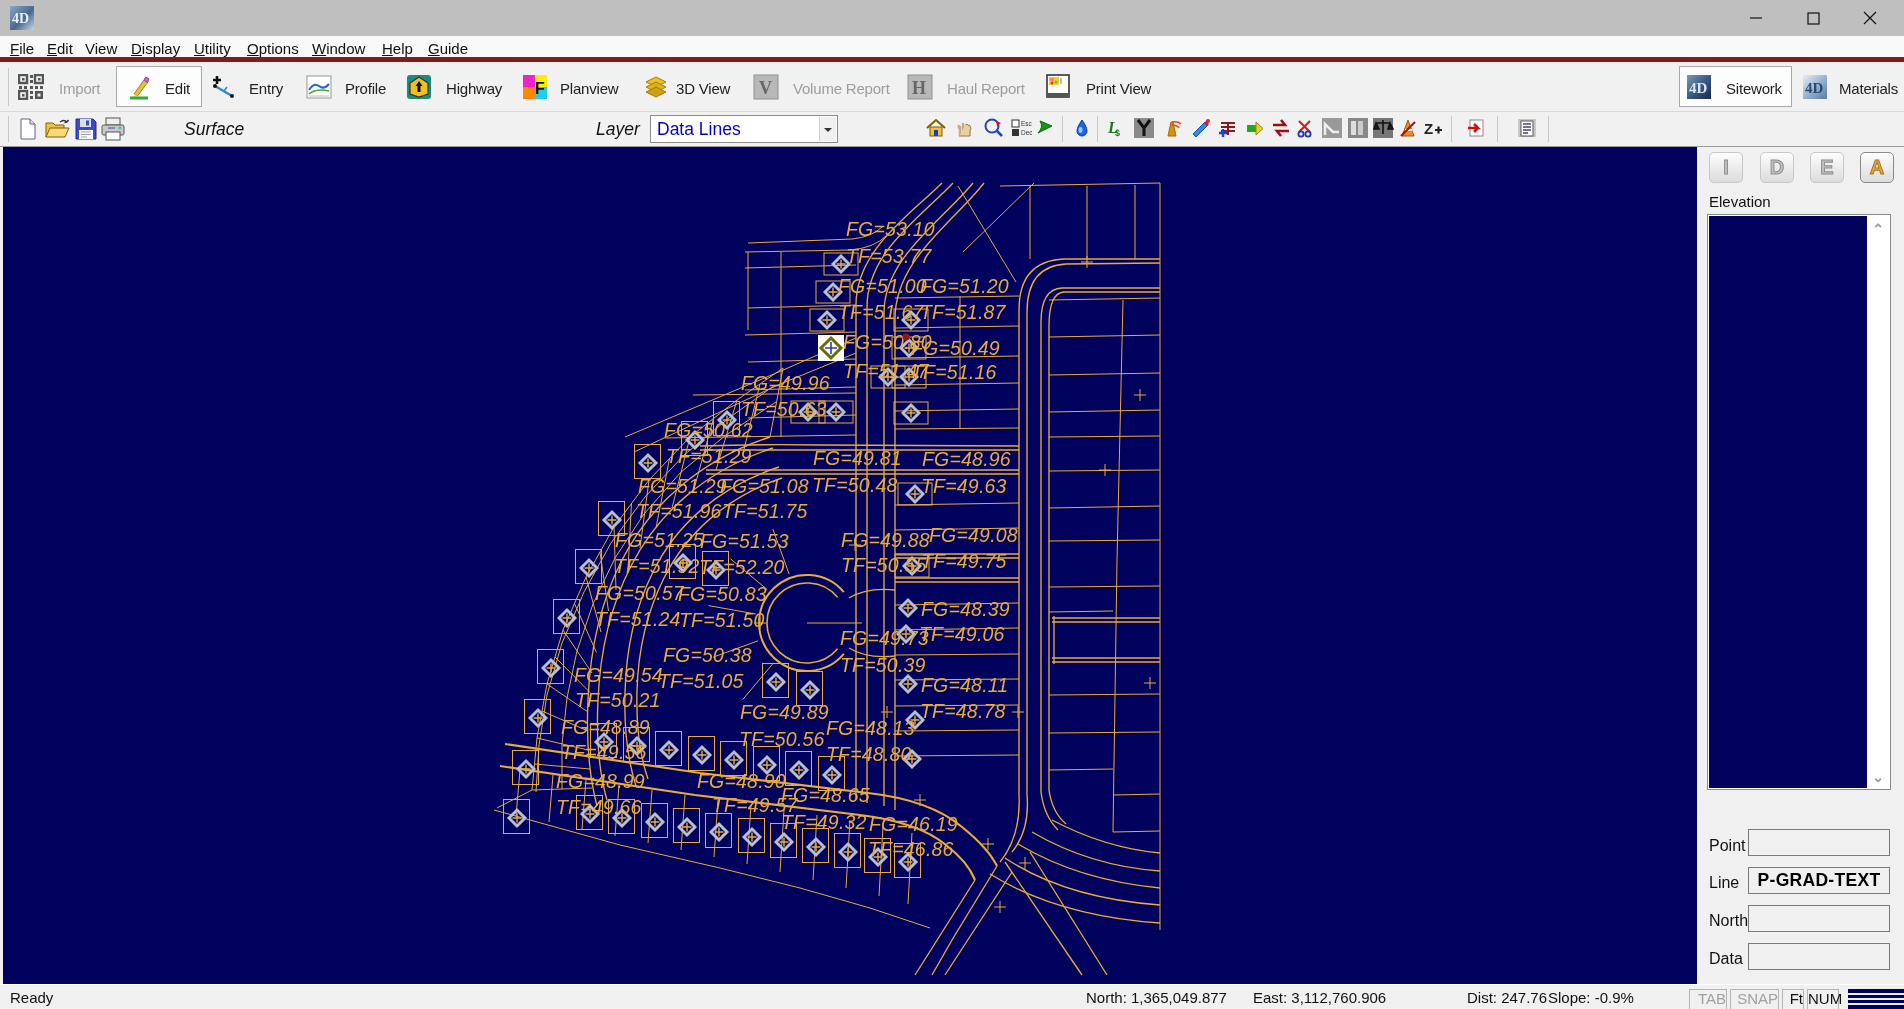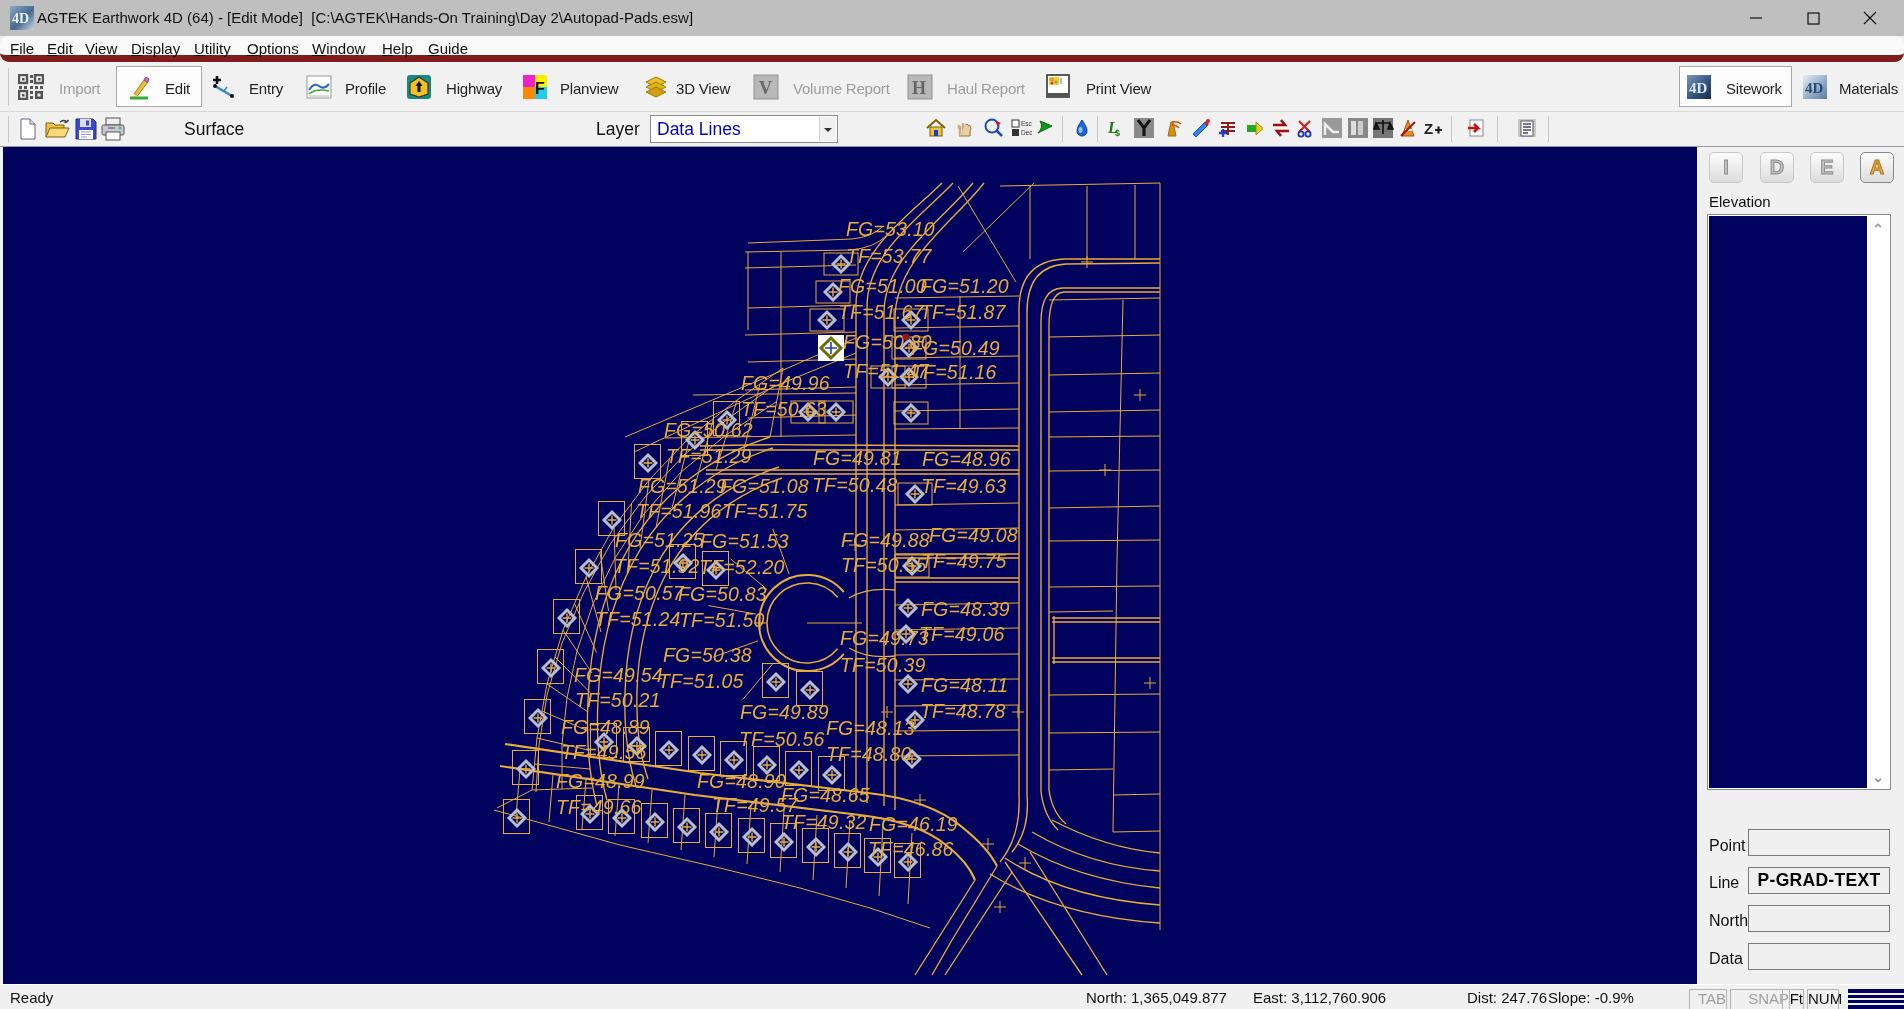--- a/index.html
+++ b/index.html
@@ -1,30 +1,30 @@
 <!DOCTYPE html>
 <html><head>
 <meta charset="utf-8">
 <style>
 * { margin:0; padding:0; box-sizing:border-box; }
 html,body { width:1904px; height:1009px; overflow:hidden; font-family:"Liberation Sans", sans-serif; background:#f0f0f0; }
 #titlebar { position:absolute; left:0; top:0; width:1904px; height:36px; background:#bfbfbf; }
 #titlebar .ticon { position:absolute; left:10px; top:6px; width:24px; height:24px; }
 #titlebar .ttext { position:absolute; left:37px; top:9px; font-size:15px; color:#111; white-space:pre; }
 .capbtn { position:absolute; top:0; width:46px; height:36px; }
-#menubar { position:absolute; left:0; top:36px; width:1904px; height:26px; background:#f9f9f9; font-size:15px; color:#111; border-bottom:7px solid #7f1d1d;border-radius:9px; }
+#menubar { position:absolute; left:0; top:36px; width:1904px; height:26px; background:#f9f9f9; font-size:15px; color:#111; border-bottom:5px solid #7f1d1d; }
 #menubar span { position:absolute; top:4px; }
 #tb1 { position:absolute; left:0; top:62px; width:1904px; height:50px; background:#f1f1f1; border-bottom:1px solid #d8d8d8; }
 .tb1i { position:absolute; top:12px; width:26px; height:26px; }
 .tb1lbl { position:absolute; top:18px; font-size:15px; letter-spacing:-0.2px; color:#222; white-space:nowrap; }
 .tb1lbl.gray { color:#9d9d9d; }
 .selbox { position:absolute; top:4px; height:41px; background:#fdfdfd; border:1px solid #a8a8a8; }
 #tb2 { position:absolute; left:0; top:112px; width:1904px; height:35px; background:#f1f1f1; border-bottom:1px solid #9a9a9a; }
 .ti { position:absolute; top:5px; }
-.tlabel { position:absolute; top:7px; font-size:17.5px; color:#111; }
+.tlabel { position:absolute; top:7px; font-size:17.5px; color:#111;font-style:italic; }
 .combo { position:absolute; top:3px; height:28px; background:#fff; border:1px solid #8a8a8a; }
 .combo .val { position:absolute; left:6px; top:3px; font-size:17.5px; color:#0000cc; }
 .combo .btn { position:absolute; right:1px; top:1px; bottom:1px; width:17px; background:#f0f0f0; border-left:1px solid #d0d0d0; }
 .combo .btn:after { content:""; position:absolute; left:4px; top:11px; border:4.5px solid transparent; border-top-color:#333; }
 .vsep { position:absolute; top:4px; height:26px; width:1px; background:#c8c8c8; }
 #sidebar { position:absolute; left:1697px; top:147px; width:207px; height:837px; background:#f0f0f0; }
 .ideabtn { position:absolute; top:5px; width:34px; height:31px; border-radius:5px; border:1px solid #c8c8c8; background:linear-gradient(#fdfdfd,#e9e9e9 60%,#dcdcdc); text-align:center; font-weight:bold; font-size:20px; line-height:29px; color:#c0c0c0; -webkit-text-stroke:1px #8f8f8f; }
 .ideabtn.sel { border:1px solid #8a8a8a; color:#E8A93C; -webkit-text-stroke:1px #a87820; }
 #elevlbl { position:absolute; left:12px; top:46px; font-size:15px; color:#111; }
 #elevbox { position:absolute; left:10px; top:67px; width:184px; height:576px; border:1px solid #8a8a8a; background:#fff; }
@@ -45,21 +45,20 @@
       <defs>
         <linearGradient id="tg" x1="0" y1="0" x2="1" y2="1">
           <stop offset="0" stop-color="#8aa8c8"></stop>
           <stop offset="0.55" stop-color="#48688e"></stop>
           <stop offset="1" stop-color="#c8d8e8"></stop>
         </linearGradient>
       </defs>
       <rect width="24" height="24" fill="url(#tg)"></rect>
       <text x="2" y="17" font-size="14" font-weight="bold" fill="#e8f0f8" font-family="Liberation Serif">4D</text>
     </svg>
- <div class="ttext">AGTEK Earthwork 4D (64) - [Edit Mode]  [C:\AGTEK\Hands-On Training\Day 2\Autopad-Pads.esw]</div>
  <svg class="capbtn" style="left:1733px" viewBox="0 0 46 36">
       <path d="M17 18 h12" stroke="#111" stroke-width="1.2"></path>
     </svg>
  <svg class="capbtn" style="left:1790px" viewBox="0 0 46 36">
       <rect x="18" y="13" width="11" height="11" fill="none" stroke="#111" stroke-width="1.2"></rect>
     </svg>
  <svg class="capbtn" style="left:1847px" viewBox="0 0 46 36">
       <path d="M17 12 l12 12 M29 12 l-12 12" stroke="#111" stroke-width="1.2"></path>
     </svg>
 </div>
@@ -696,17 +695,17 @@
  <div class="fldlbl" style="top:803px">Data</div>
     <div class="fldbox" style="top:796px"></div>
 </div>
 <div id="statusbar">
  <span style="left:10px">Ready</span>
  <span style="left:1086px">North: 1,365,049.877</span>
  <span style="left:1253px">East: 3,112,760.906</span>
  <span style="left:1467px">Dist: 247.76</span>
  <span style="left:1548px">Slope: -0.9%</span>
  <span class="stbox" style="left:1689px;width:38px;color:#a0a0a0">TAB</span>
- <span class="stbox" style="left:1730px;width:60px;color:#a0a0a0">SNAP</span>
+ <span class="stbox" style="left:1730px;width:49px;color:#a0a0a0">SNAP</span>
  <span class="stbox" style="left:1782px;width:22px">Ft</span>
  <span class="stbox" style="left:1807px;width:32px">NUM</span>
  <span class="grip"></span>
 </div>
 
 </body></html>

